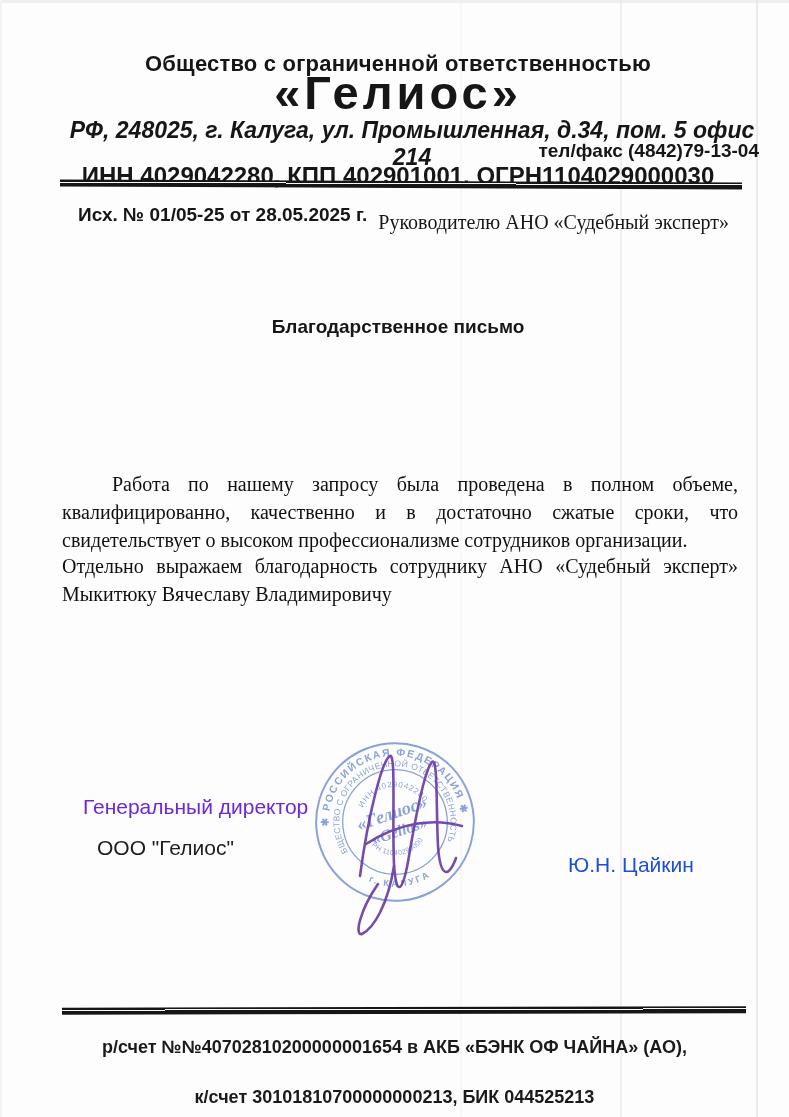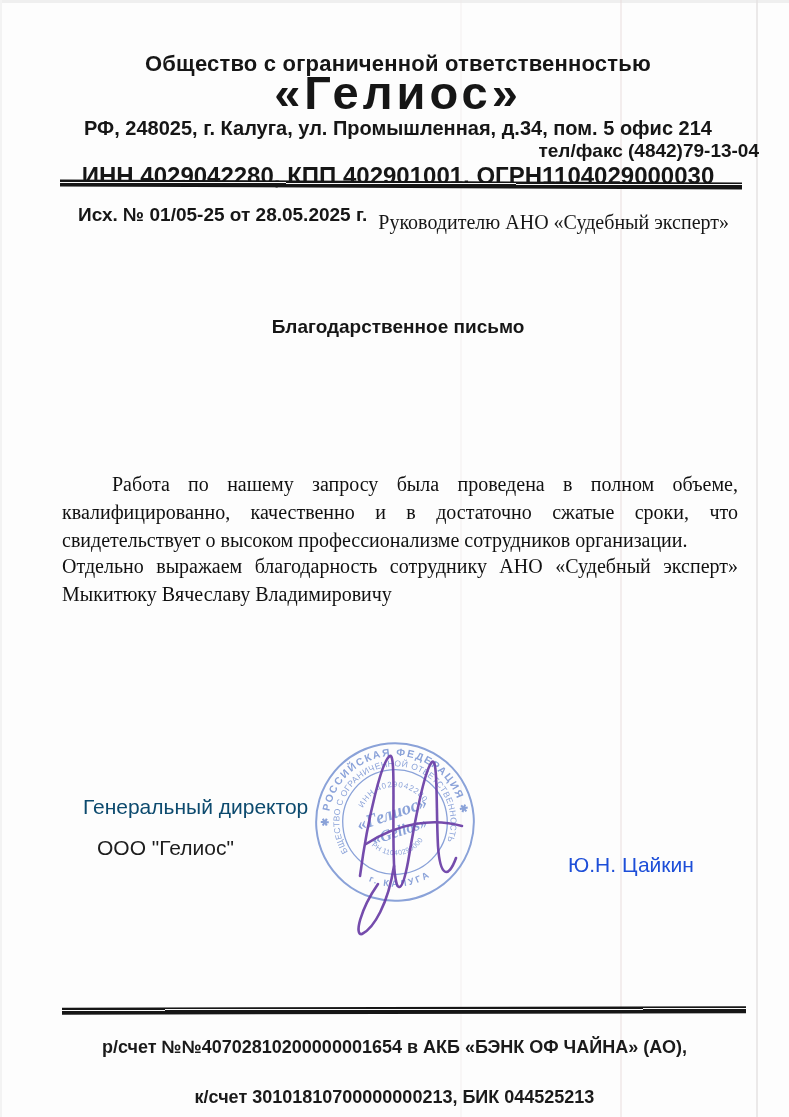--- a/index.html
+++ b/index.html
@@ -13,21 +13,21 @@
   .edge-left{position:absolute;left:0;top:0;width:2px;height:1117px;background:#f3f3f3;}
   .crease{position:absolute;top:0;height:1117px;}
   .crease-1{left:756px;width:2px;background:#e6e4e4;opacity:.8;}
   .crease-2{left:620px;width:2px;background:rgba(233,221,221,0.5);}
   .crease-3{left:460px;width:2px;background:rgba(241,236,236,0.4);}
 
   
   .org-header{position:absolute;left:37px;top:0;width:722px;text-align:center;}
   .org-type{position:absolute;left:0;top:51px;width:100%;font-size:22px;font-weight:bold;letter-spacing:.2px;}
   .org-name{position:absolute;left:0;top:68px;width:100%;font-size:47px;font-weight:bold;letter-spacing:4px;line-height:50px;}
-  .org-address{position:absolute;left:0;top:117px;width:100%;font-size:20px;font-weight:bold;}
+  .org-address{position:absolute;left:14px;top:117px;width:100%;font-size:23px;font-weight:bold;font-style:italic;}
   .org-phone{position:absolute;left:0;top:140px;width:100%;font-size:19px;font-weight:bold;text-align:right;}
   .org-codes{position:absolute;left:0;top:162px;width:100%;font-size:24px;font-weight:bold;}
 
   .rule{position:absolute;height:7px;
     background:linear-gradient(#161616 0 2px,#fafafa 2px 3px,#161616 3px 7px);}
   .rule-top{left:60px;top:181px;width:682px;transform:rotate(0.25deg);}
   .rule-bottom{left:62px;top:1007px;width:684px;transform:rotate(-0.12deg);}
 
   .ref-out{position:absolute;left:78px;top:204px;font-size:19px;font-weight:bold;}
   .ref-addressee{position:absolute;right:77px;top:211px;
@@ -36,21 +36,21 @@
   .letter-title{position:absolute;left:37px;top:316px;width:722px;text-align:center;
     font-size:19px;font-weight:bold;}
 
   .para{position:absolute;left:62px;width:676px;margin:0;
     font-family:"Liberation Serif", serif;font-size:20px;line-height:28px;
     text-align:justify;color:#101010;}
   .para-1{top:380px;text-indent:56px;}
   .para-2{top:470px;text-indent:50px;}
   .para-3{top:552px;}
 
-  .sig-position{position:absolute;left:83px;top:795px;font-size:21px;color:#0c4a6e;}
+  .sig-position{position:absolute;left:83px;top:795px;font-size:21px;color:#6d28d9;}
   .sig-company{position:absolute;left:97px;top:836px;font-size:21px;color:#1d1d1d;}
   .sig-name{position:absolute;left:568px;top:853px;font-size:21px;color:#1d4ed8;}
 
   .stamp{position:absolute;left:312px;top:736px;width:166px;height:172px;
     transform:rotate(-5deg);opacity:.88;z-index:2;}
   .stamp text{fill:#7b96d4;}
   .autograph{position:absolute;left:330px;top:726px;width:150px;height:215px;z-index:3;}
 
   .foot-line{position:absolute;left:0;width:789px;text-align:center;
     font-size:18px;font-weight:bold;color:#1a1a1a;}

